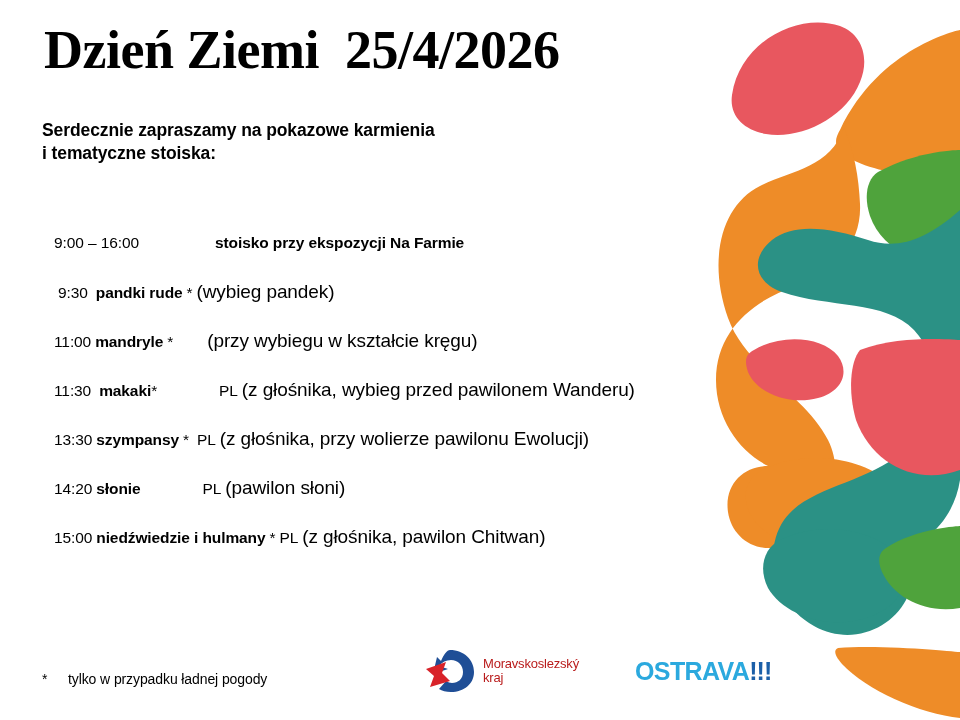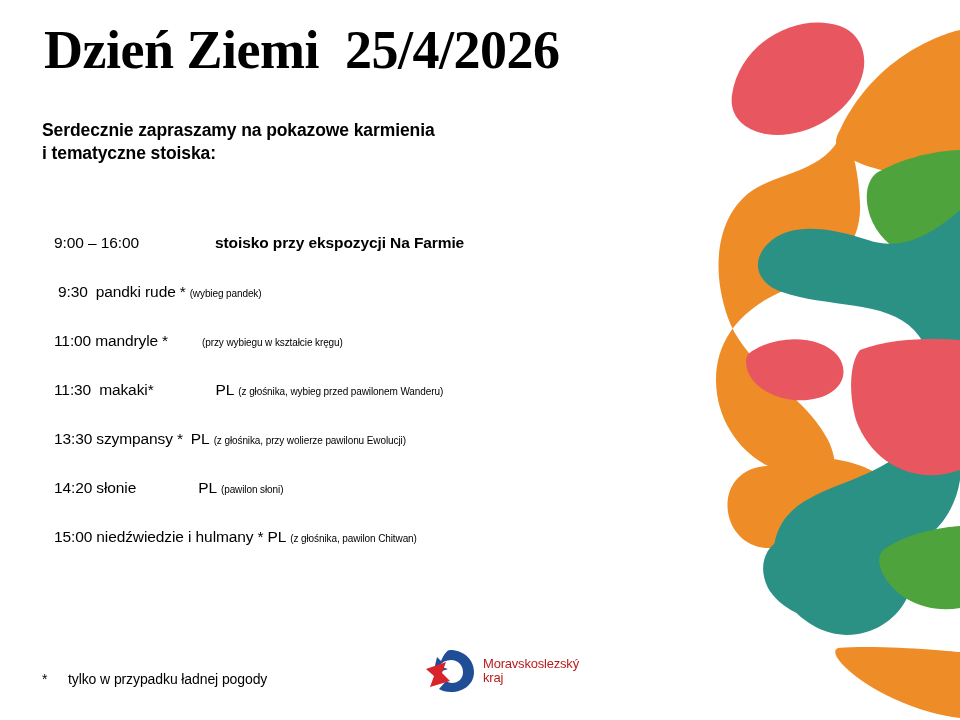--- a/index.html
+++ b/index.html
@@ -70,31 +70,31 @@
     font-size: 15.5px;
     line-height: 18px;
     white-space: nowrap;
     letter-spacing: -0.1px;
   }
 
   .sched-row .time {
     font-weight: normal;
   }
   .sched-row .title {
-    font-weight: normal;
+    font-weight: bold;
   }
   .sched-row .star {
     font-weight: normal;
   }
   .sched-row .pl {
     font-weight: normal;
   }
   .sched-row .place {
     font-weight: normal;
-    font-size: 10px;
+    font-size: 19px;
   }
   .sched-row.head .title {
     font-weight: bold;
   }
   .gap-sm { display: inline-block; width: 4px; }
   .gap-md { display: inline-block; width: 8px; }
   .gap-lg { display: inline-block; width: 34px; }
   .gap-xl { display: inline-block; width: 62px; }
   .gap-head { display: inline-block; width: 76px; }
 
@@ -233,16 +233,17 @@
       <svg class="msk-mark" viewBox="0 0 52 44" aria-hidden="true">
         <path d="M26 1 C 40 1, 50 11, 50 23 C 50 35, 40 43, 27 43 C 22 43, 18 42, 15 40
                  L 22 32 C 24 33, 26 34, 28 34 C 34 34, 39 30, 39 23 C 39 16, 34 11, 27 11
                  C 22 11, 18 13, 15 17 L 24 20 L 9 25 L 13 8 L 17 12 C 20 5, 23 1, 26 1 Z" fill="#1F4E96"></path>
         <path d="M2 20 L 22 13 L 18 24 L 26 32 L 6 38 L 10 27 Z" fill="#D8232A"></path>
       </svg>
       <div class="msk-text">Moravskoslezský
 kraj</div>
     </div>
 
+    <div class="logo-ostrava"><span>OSTRAVA</span><span class="bangs">!!!</span></div>
 
   </div>
 
 </div>
 
 </body></html>

